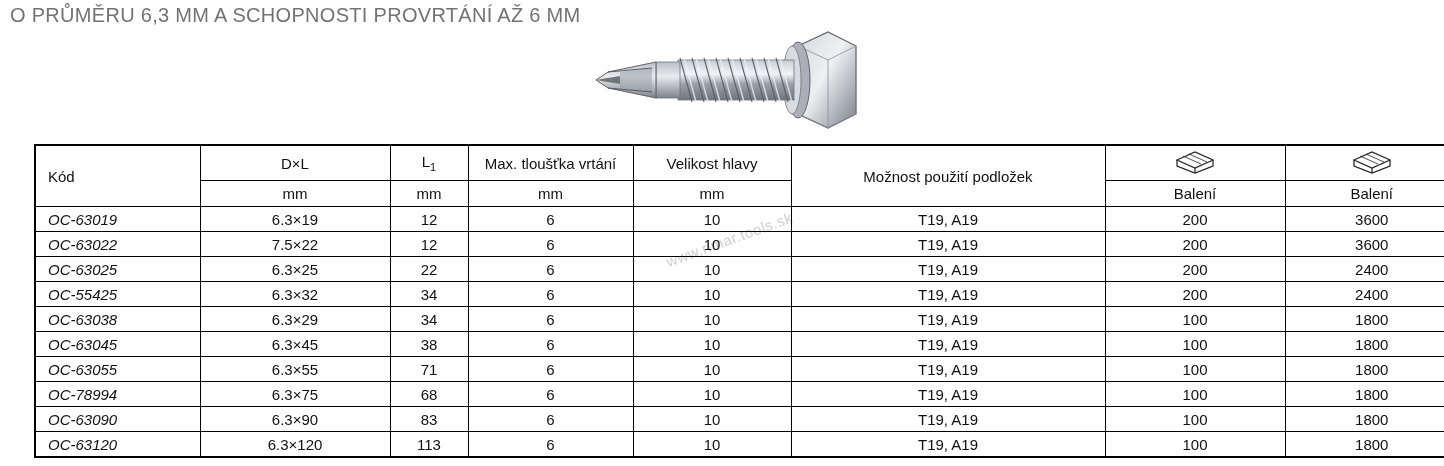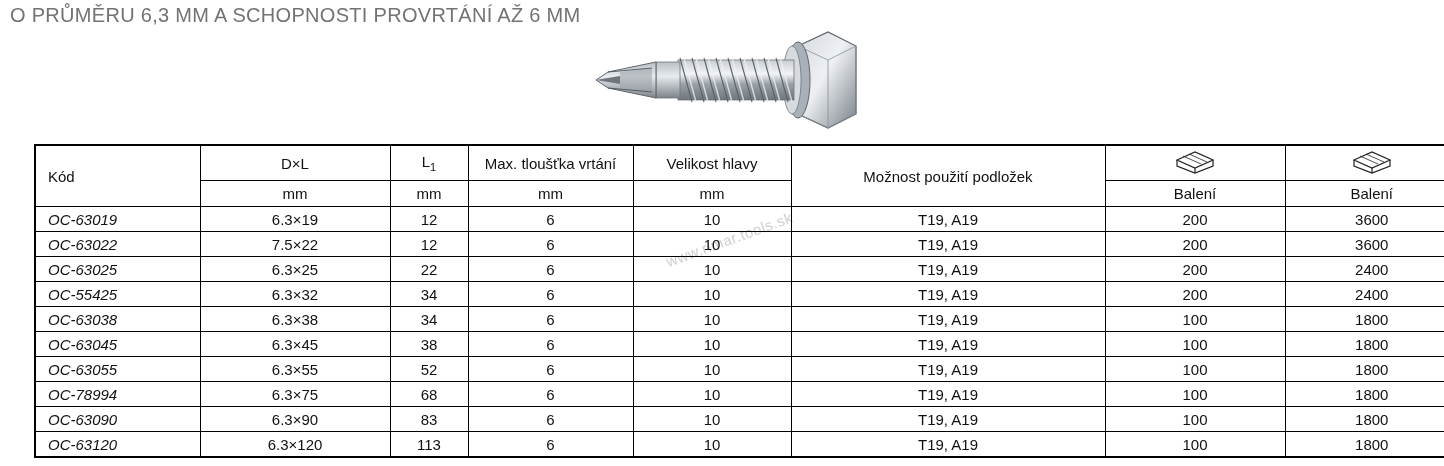--- a/index.html
+++ b/index.html
@@ -269,42 +269,42 @@
         <td>6.3×32</td>
         <td>34</td>
         <td>6</td>
         <td>10</td>
         <td>T19, A19</td>
         <td>200</td>
         <td>2400</td>
       </tr>
       <tr>
         <td class="code-cell">OC-63038</td>
-        <td>6.3×38</td>
+        <td>6.3×29</td>
         <td>34</td>
         <td>6</td>
         <td>10</td>
         <td>T19, A19</td>
         <td>100</td>
         <td>1800</td>
       </tr>
       <tr>
         <td class="code-cell">OC-63045</td>
         <td>6.3×45</td>
         <td>38</td>
         <td>6</td>
         <td>10</td>
         <td>T19, A19</td>
         <td>100</td>
         <td>1800</td>
       </tr>
       <tr>
         <td class="code-cell">OC-63055</td>
         <td>6.3×55</td>
-        <td>52</td>
+        <td>71</td>
         <td>6</td>
         <td>10</td>
         <td>T19, A19</td>
         <td>100</td>
         <td>1800</td>
       </tr>
       <tr>
         <td class="code-cell">OC-78994</td>
         <td>6.3×75</td>
         <td>68</td>

